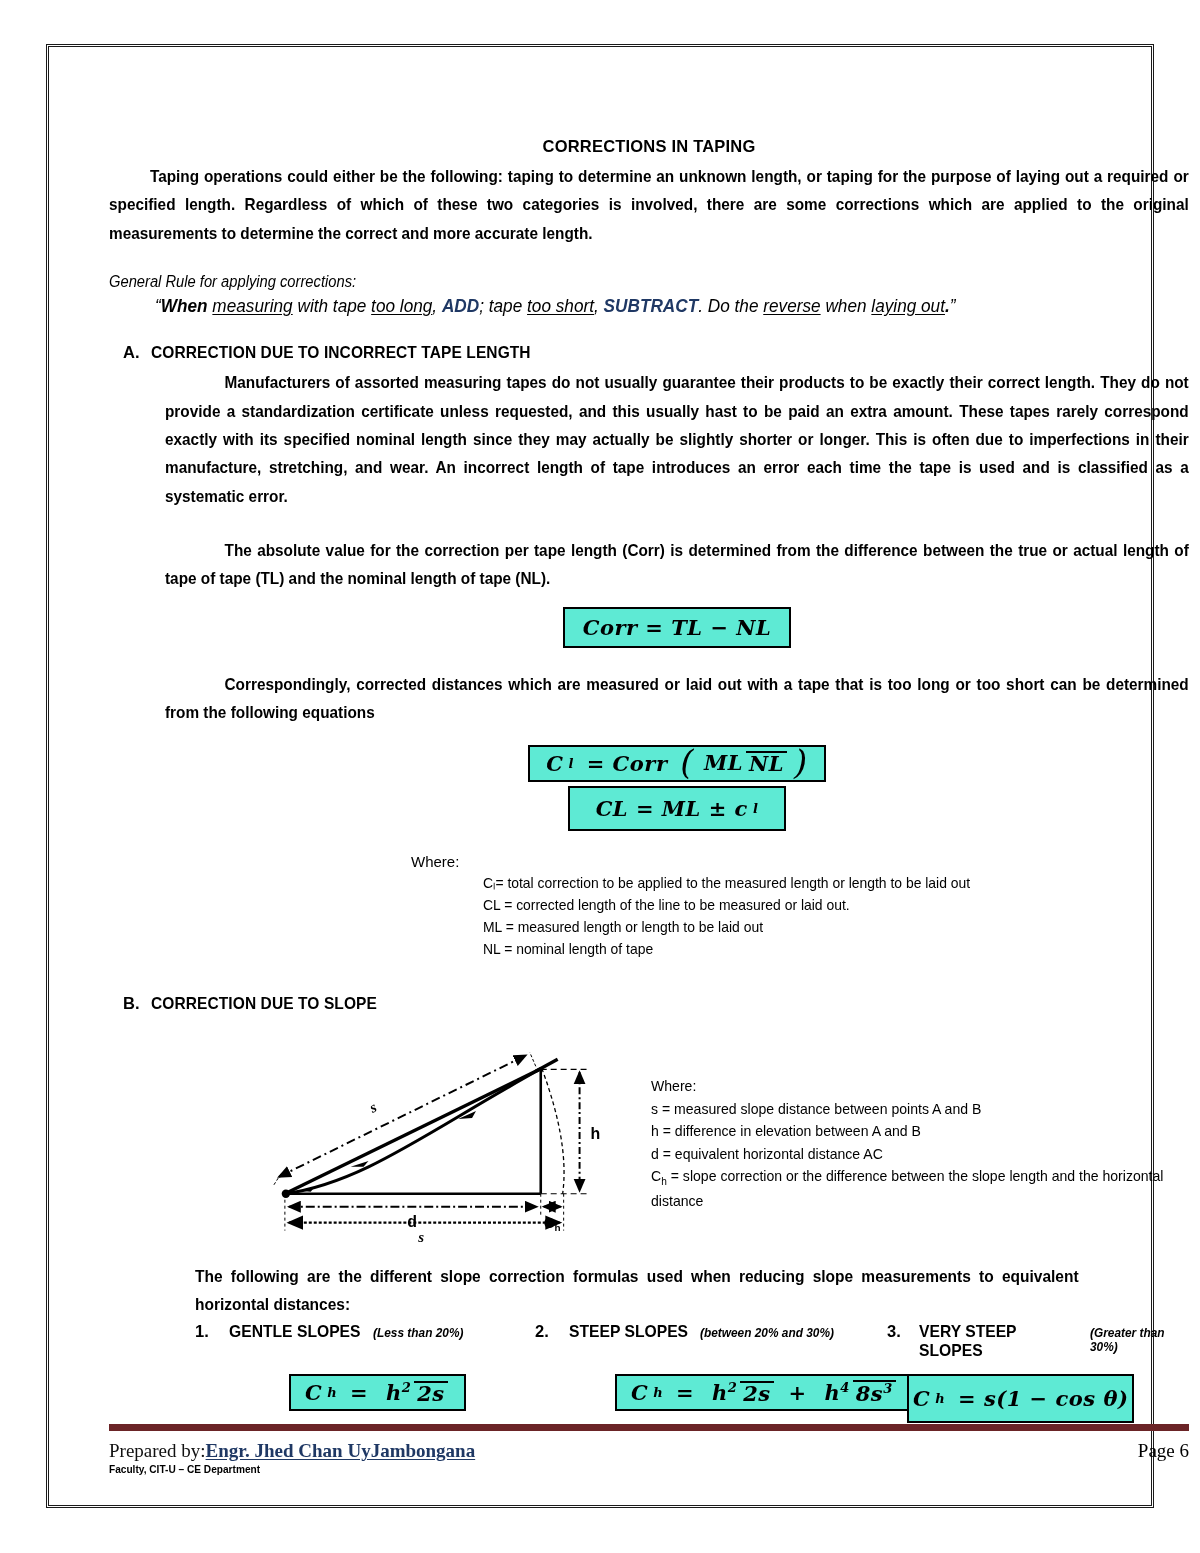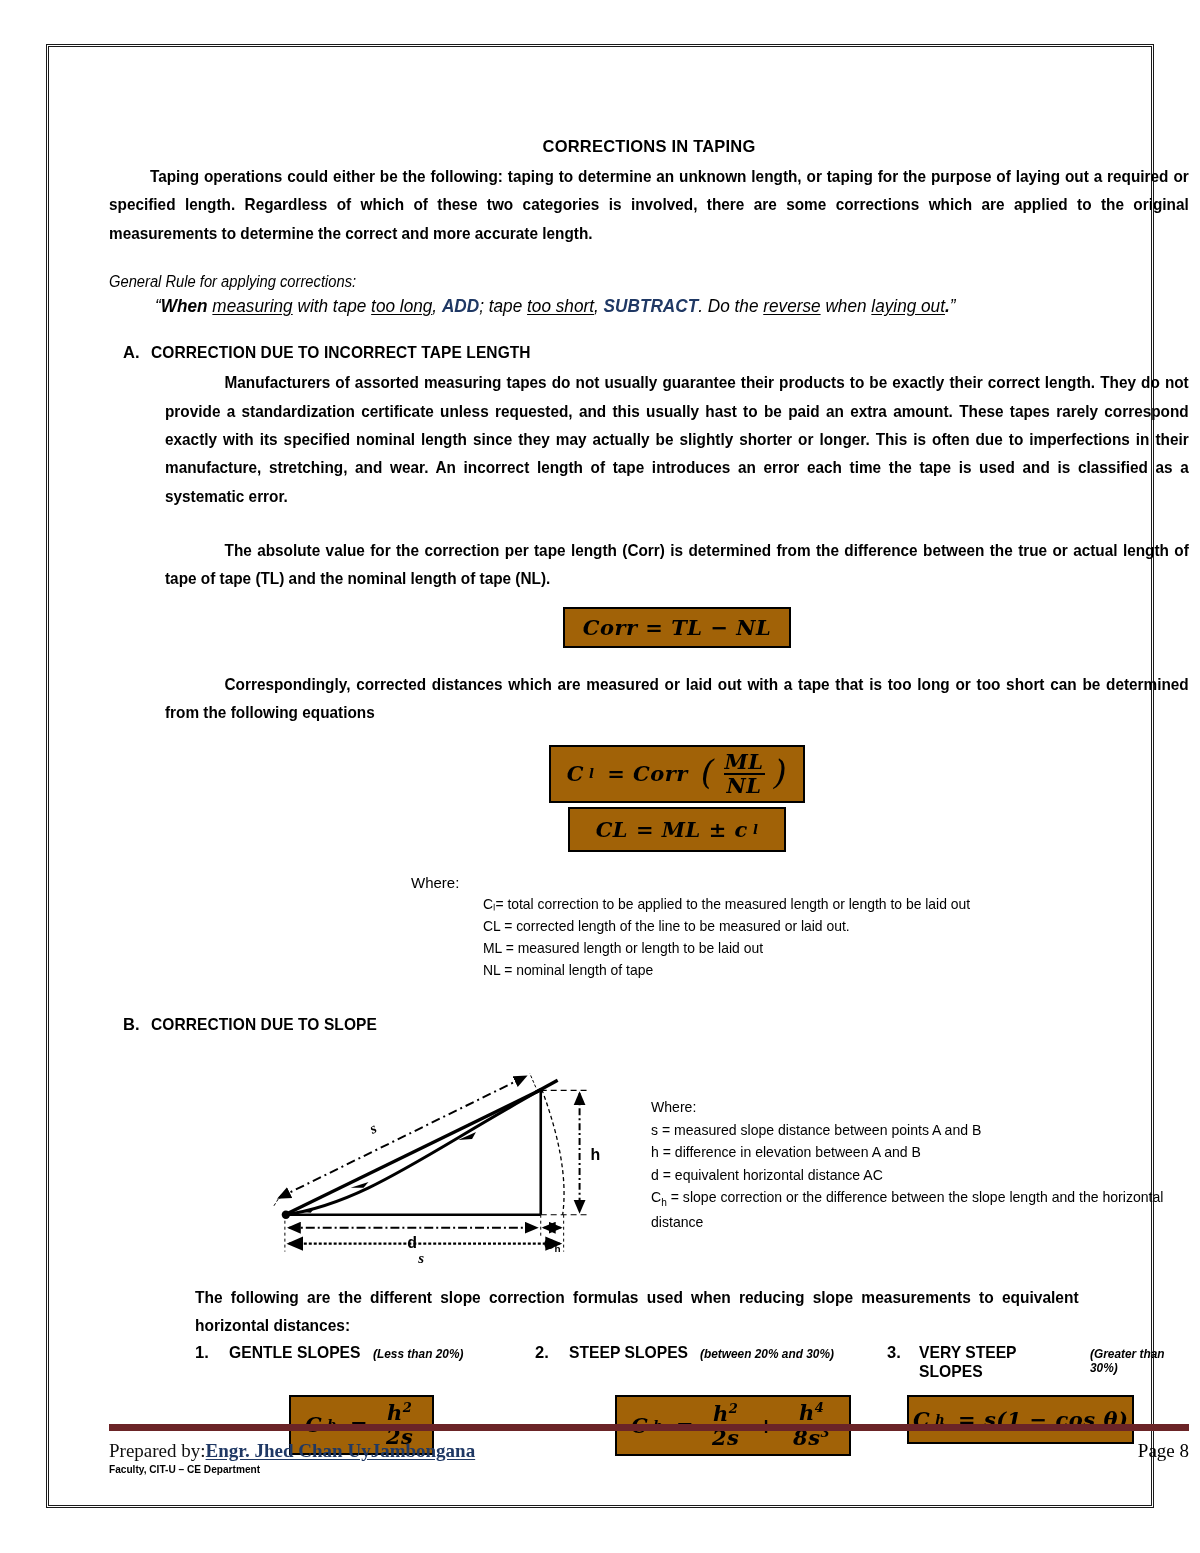--- a/index.html
+++ b/index.html
@@ -92,41 +92,41 @@
     transform: scaleX(0.94);
     transform-origin: left center;
   }
   .sec-body { margin-left: 56px; }
 
   
   .fbox {
     border: 2.5px solid #000;
     display: inline-block;
     padding: 6px 18px;
-    background: #a16207;
+    background: #5eead4;
     text-align: left;
   }
   .fbox-wrap { text-align: center; }
   .formula {
     font-family: "DejaVu Serif", serif;
     font-weight: 800;
     font-style: italic;
     font-size: 21px;
     letter-spacing: .5px;
     white-space: nowrap;
     display: inline-flex;
     align-items: center;
     justify-content: center;
     gap: 5px;
   }
   .formula .sub { font-size: .62em; vertical-align: sub; font-style: italic; }
   .formula .sup { font-size: .62em; vertical-align: super; font-style: italic; }
   .frac {
     display: inline-flex;
-    flex-direction: column;
+    flex-direction: row;
     align-items: center;
     vertical-align: middle;
     line-height: 1.06;
     margin: 0 2px;
   }
   .frac .num { padding: 0 3px; }
   .frac .den { padding: 0 3px; border-top: 2.2px solid #000; }
   .paren {
     font-size: 34px; font-weight: 500;
     line-height: .75; display: inline-block;
@@ -406,16 +406,16 @@
 
   </div>
 
   <div id="footer">
     <div id="footer-rule"></div>
     <div id="footer-row">
       <div>
         <div><span class="prep-label">Prepared by:</span><span class="prep-name">Engr. Jhed Chan UyJambongana</span></div>
         <div class="prep-sub">Faculty, CIT-U – CE Department</div>
       </div>
-      <div class="page-num">Page 8</div>
+      <div class="page-num">Page 6</div>
     </div>
   </div>
 </div>
 
 </body></html>

